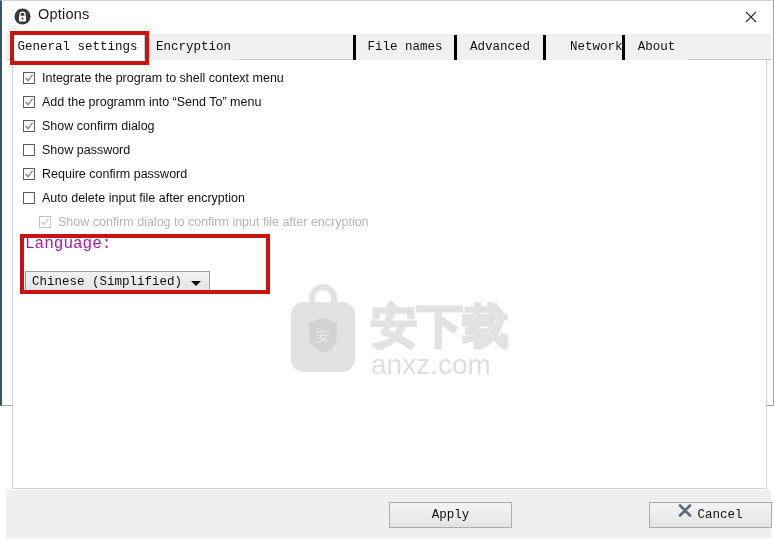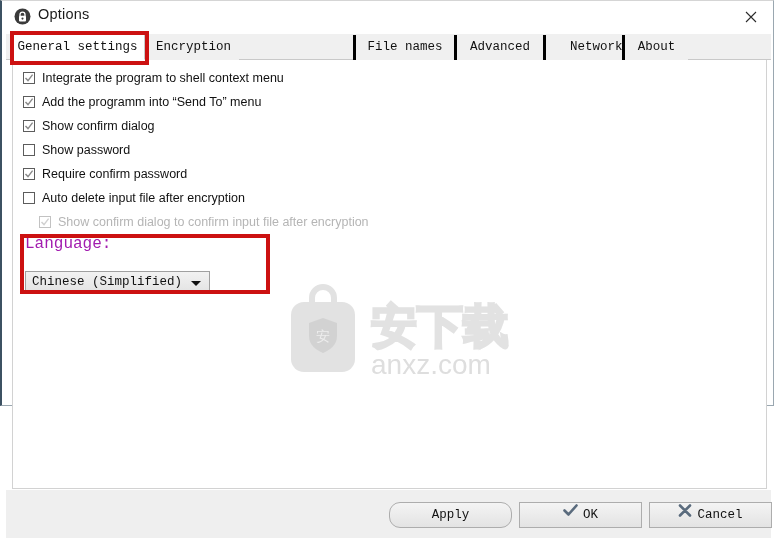--- a/index.html
+++ b/index.html
@@ -214,21 +214,21 @@
     line-height: 24px;
     white-space: nowrap;
   }
   .fbtn .glyph {
     display: inline-block;
     vertical-align: middle;
     margin-right: 5px;
     position: relative;
     top: -1px;
   }
-  #btn-apply  { left: 383px; width: 123px; border-radius: 11px; }
+  #btn-apply  { left: 383px; width: 123px; }
   #btn-ok     { left: 513px; width: 123px; }
   #btn-cancel { left: 643px; width: 123px; text-align: center; }
 </style>
 </head>
 <body>
 
 <div id="window">
 
   <div id="titlebar">
     <div id="title-icon">
@@ -331,27 +331,20 @@
       <span id="lang-value">Chinese (Simplified)</span>
       <span id="lang-arrow"></span>
     </div>
 
   </div>
 
   <div id="footer">
     <div class="fbtn" id="btn-apply">
       <span>Apply</span>
     </div>
-    <div class="fbtn" id="btn-ok">
-      <span class="glyph">
-        <svg width="15" height="13" viewBox="0 0 15 13">
-            <path d="M1.5 6.5 L5.5 10.5 L13.5 1.5" stroke="#5a6b7d" stroke-width="2.6" fill="none" stroke-linecap="round" stroke-linejoin="round"></path>
-          </svg>
-      </span><span>OK</span>
-    </div>
     <div class="fbtn" id="btn-cancel">
       <span class="glyph">
         <svg width="14" height="13" viewBox="0 0 14 13">
             <path d="M2 1.5 L12 11.5 M12 1.5 L2 11.5" stroke="#5a6b7d" stroke-width="2.6" fill="none" stroke-linecap="round"></path>
           </svg>
       </span><span>Cancel</span>
     </div>
   </div>
 
   <div class="redbox" id="redbox-tab"></div>

